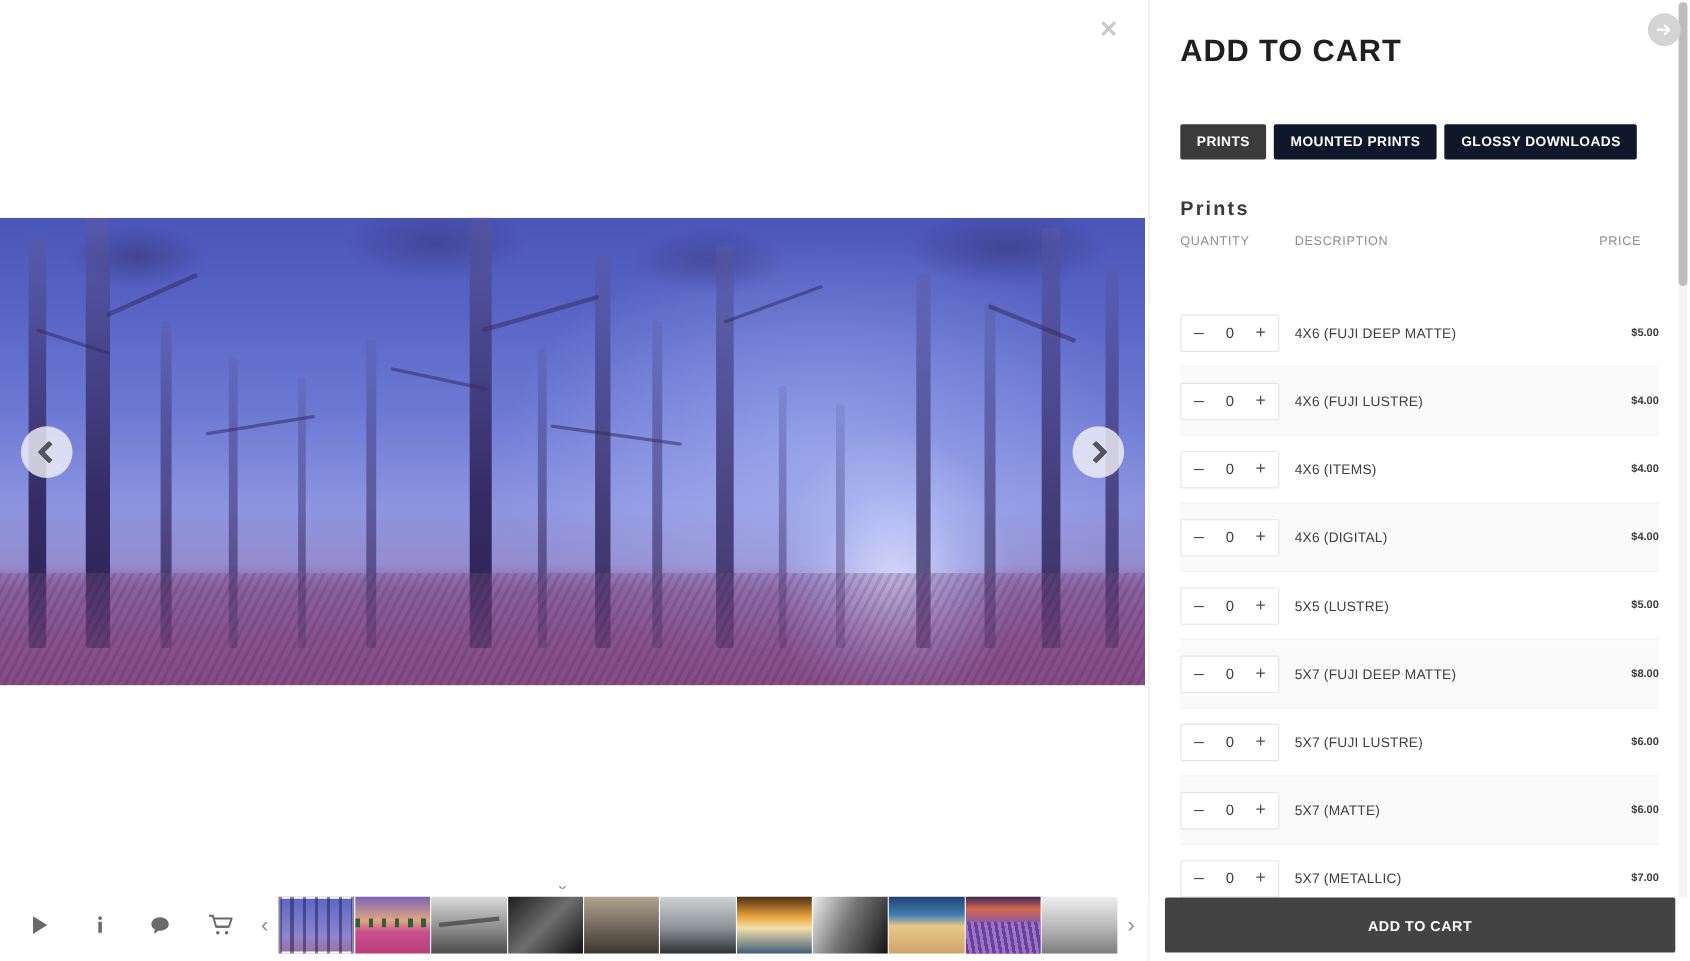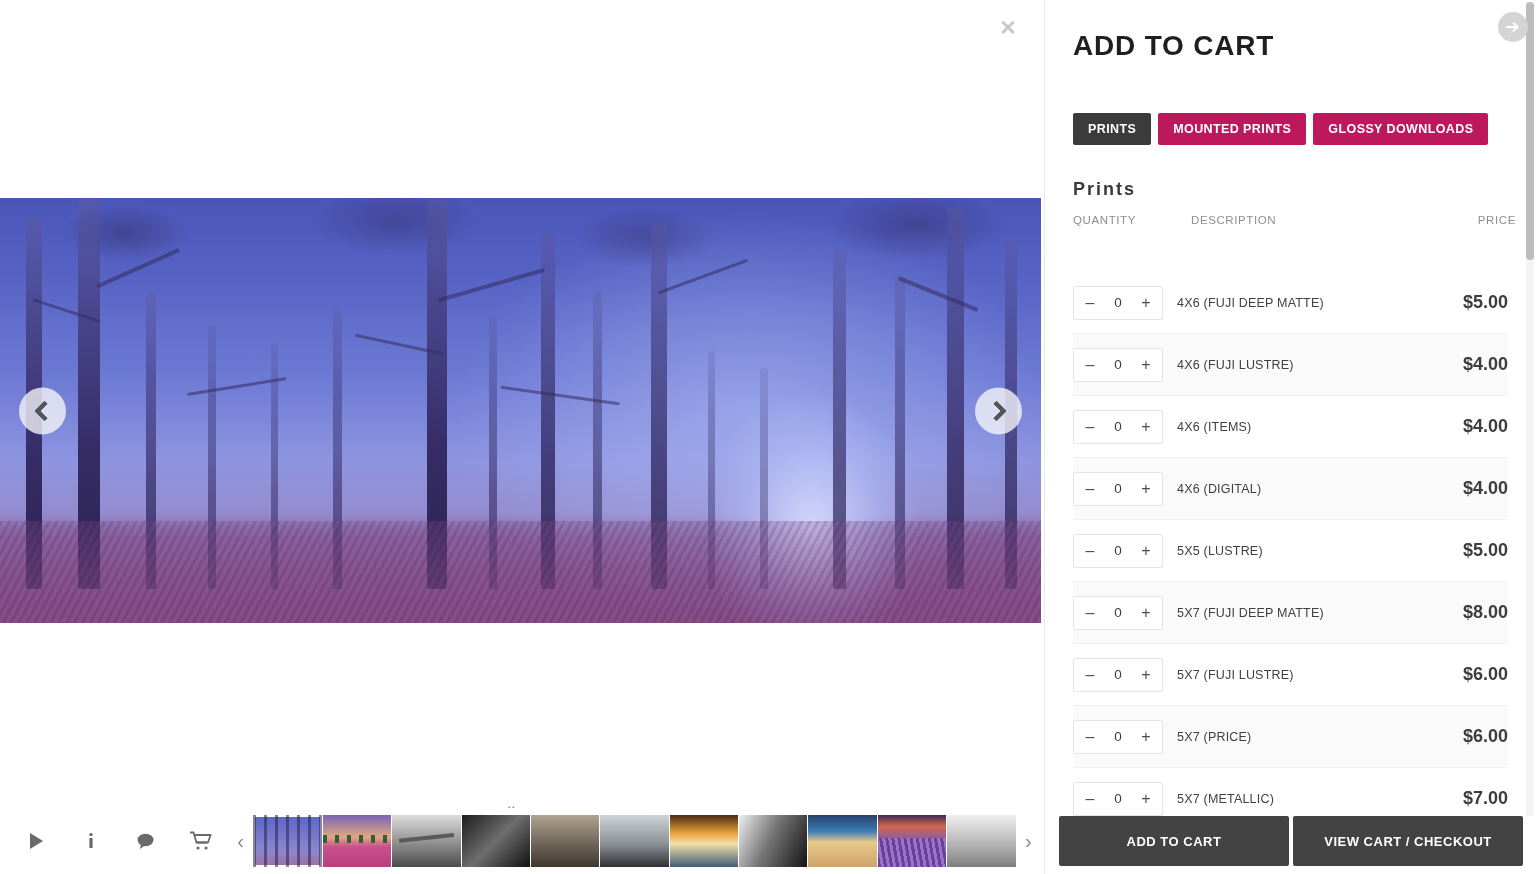--- a/index.html
+++ b/index.html
@@ -127,35 +127,35 @@
   .cart-head { padding: 30px 28px 0 28px; }
   .cart-title {
     font-size: 28px; font-weight: bold; letter-spacing: .8px;
     color: #1f1f1f; margin-bottom: 14px;
   }
   .cart-sub { display: flex; justify-content: space-between; align-items: baseline; }
   .cart-sub .items { font-size: 12.5px; font-weight: bold; color: #4a4a4a; letter-spacing: .3px; }
   .cart-sub .total { font-size: 13px; font-weight: bold; color: #3c3c3c; }
   .tabs { display: flex; gap: 7px; padding: 37px 28px 0 28px; }
   .tab {
-    background: #be185d; color: #ffffff;
+    background: #0f172a; color: #ffffff;
     font-size: 12.5px; font-weight: bold; letter-spacing: .4px;
     padding: 9px 15px; border: none; border-radius: 2px;
     cursor: pointer; white-space: nowrap;
     font-family: "Liberation Sans", sans-serif;
   }
   .tab.active { background: #3b3b3b; }
   .section-title {
     padding: 34px 28px 0 28px;
     font-size: 18px; font-weight: bold; color: #3a3a3a; letter-spacing: 2px;
   }
   .list-head {
     display: flex; align-items: center;
-    padding: 14px 20px 10px 28px;
-    font-size: 11.5px; color: #8e8e8e; letter-spacing: .6px; gap: 14px;
+    padding: 14px 44px 10px 28px;
+    font-size: 11.5px; color: #8e8e8e; letter-spacing: .6px;
   }
   .list-head .c-qty { width: 104px; }
   .list-head .c-desc { flex: 1; padding-left: 0; }
   .list-head .c-price { width: 70px; text-align: right; }
   .list-scroll {
     position: absolute; left: 0; right: 0; top: 272px; bottom: 58px;
     overflow: hidden;
     padding: 0 28px;
   }
   .prod-row {
@@ -172,21 +172,21 @@
     color: #4d4d4d; font-size: 16px; line-height: 1; cursor: pointer; user-select: none;
     width: 14px; text-align: center; font-weight: 500;
   }
   .stepper .qty { font-size: 13.5px; color: #3d3d3d; }
   .prod-desc {
     flex: 1; padding-left: 14px;
     font-size: 12.5px; color: #404040; letter-spacing: .2px;
   }
   .prod-price {
     width: 70px; text-align: right;
-    font-size: 18px; font-weight: bold; color: #3d3d3d;
+    font-size: 10px; font-weight: bold; color: #3d3d3d;
   }
   .panel-scrollbar {
     position: absolute; right: 2px; top: 2px; width: 8px; height: 870px;
     background: #f4f4f4;
   }
   .panel-scrollbar .thumbbar {
     position: absolute; left: 0; top: 0; width: 8px; height: 258px;
     background: #bdbdbd; border-radius: 4px;
   }
   .cart-actions {
@@ -400,36 +400,35 @@
           </div>
           <div class="prod-desc">5X7 (FUJI LUSTRE)</div>
           <div class="prod-price">$6.00</div>
         </div>
         <div class="prod-row">
           <div class="stepper">
             <span class="minus">–</span>
             <span class="qty">0</span>
             <span class="plus">+</span>
           </div>
-          <div class="prod-desc">5X7 (PRICE)</div>
+          <div class="prod-desc">5X7 (MATTE)</div>
           <div class="prod-price">$6.00</div>
         </div>
         <div class="prod-row">
           <div class="stepper">
             <span class="minus">–</span>
             <span class="qty">0</span>
             <span class="plus">+</span>
           </div>
           <div class="prod-desc">5X7 (METALLIC)</div>
           <div class="prod-price">$7.00</div>
         </div>
       </div>
 
     <div class="panel-scrollbar">
       <div class="thumbbar"></div>
     </div>
 
     <div class="cart-actions">
       <button>ADD TO CART</button>
-      <button>VIEW CART / CHECKOUT</button>
     </div>
   </div>
 </div>
 
 </body></html>

